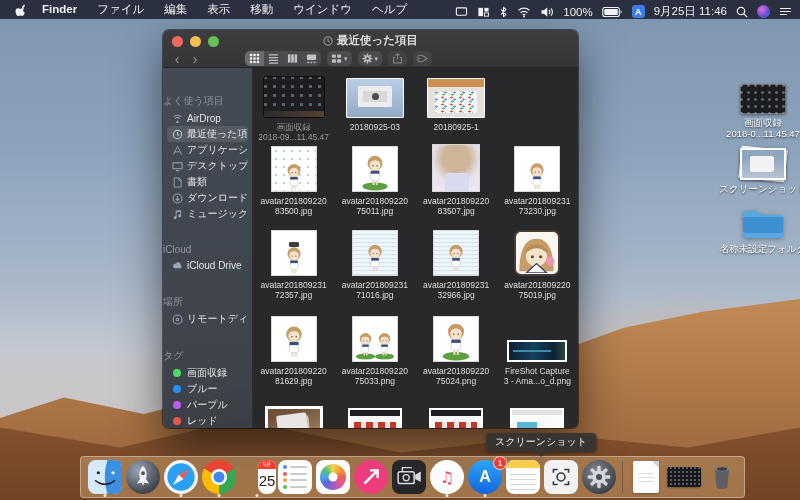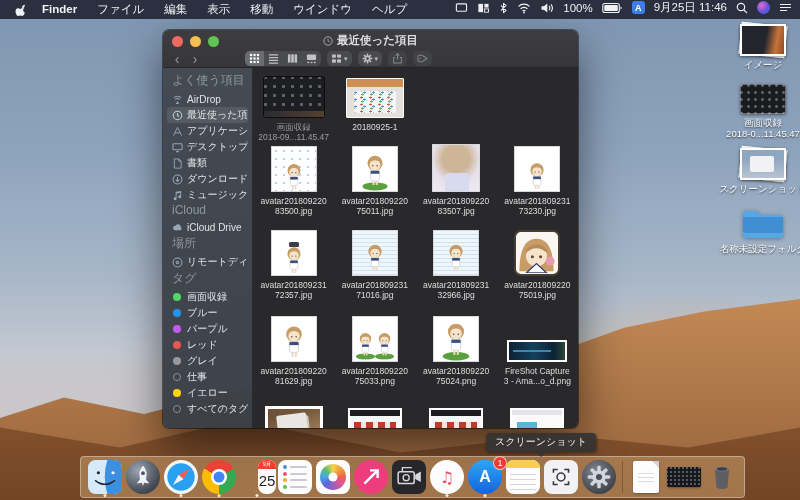--- a/index.html
+++ b/index.html
@@ -14,21 +14,21 @@
     background:linear-gradient(180deg,#c28a55,#95613a);
     clip-path:polygon(0 60%,8% 50%,18% 58%,30% 46%,42% 54%,55% 40%,68% 30%,78% 16%,88% 8%,100% 2%,100% 100%,0 100%); }
   .mt2 { position:absolute; left:0; right:0; top:375px; height:125px; opacity:.92;
     background:linear-gradient(180deg,#8a5630,#6f4223);
     clip-path:polygon(0 42%,15% 58%,30% 36%,50% 62%,70% 48%,86% 58%,100% 42%,100% 100%,0 100%); }
   .glow { position:absolute; right:-50px; top:290px; width:330px; height:210px;
     background:radial-gradient(closest-side,rgba(224,160,95,.55),rgba(224,160,95,0)); }
 
   
   .menubar { position:absolute; left:0; top:0; width:800px; height:19px;
-    background:rgba(38,44,58,.96); display:flex; align-items:flex-start; color:#f0f1f4;
+    background:rgba(38,44,58,.96); display:flex; align-items:flex-end; color:#f0f1f4;
     font-size:11.5px; z-index:50; }
   .mb-left { display:flex; align-items:center; gap:0; padding-left:10px; }
   .mb-apple { width:22px; display:flex; justify-content:center; }
   .mb-apple svg { width:12px; height:14px; fill:#f0f1f4; }
   .mb-item { padding:0 10px; line-height:19px; white-space:nowrap; }
   .mb-item.bold { font-weight:bold; }
   .mb-right { margin-left:auto; display:flex; align-items:center; gap:9px; padding-right:8px; }
   .st-ic { display:flex; align-items:center; }
   .st-ic svg { height:12px; }
   .inputA { width:13px; height:13px; background:#3e7de8; border-radius:3px; color:#fff;
@@ -84,21 +84,21 @@
     border:1px solid #555557; border-radius:4px; display:flex; align-items:center; padding:0 4px; gap:3px; }
   .searchbox svg { width:9px; height:9px; flex:none; }
   .searchbox input { background:transparent; border:none; outline:none; width:100%;
     font-size:10px; color:#ddd; font-family:inherit; }
   .searchbox input::placeholder { color:#969699; }
 
   
   .sidebar { position:absolute; left:0; top:38px; bottom:0; width:90px;
     background:linear-gradient(rgba(66,72,80,.97),rgba(57,62,70,.97));
     border-right:1px solid #2b2b2d; padding-top:4px; overflow:hidden; }
-  .sb-head { font-size:12px; color:#8f969e; padding-left:9px; margin:0 0 2px; }
+  .sb-head { font-size:10px; color:#8f969e; margin:22px 0 2px; }
   .sb-item { display:flex; align-items:center; height:16px; margin:0 4px; padding-left:4px;
     gap:4px; border-radius:4px; font-size:10px; color:#e2e4e6; white-space:nowrap; overflow:hidden; }
   .sb-item.sel { background:#545b63; }
   .sb-ic { width:12px; flex:none; display:flex; justify-content:center; }
   .sb-ic svg { width:11px; height:11px; }
   .tagdot { width:8px; height:8px; border-radius:50%; flex:none; margin:0 2px; }
   .tagdot.hollow { border:1px solid #8a8f96; background:transparent; }
 
   
   .content { position:absolute; left:90px; top:38px; right:0; bottom:0; background:#29292b; overflow:hidden; }
@@ -313,27 +313,20 @@
       </span>
       <span class="siri"></span>
       <span class="st-ic">
         <svg viewBox="0 0 13 12" stroke="#f0f1f4" stroke-width="1.2">
             <path d="M1 2.5 h11 M1 5.5 h11 M1 8.5 h7"></path>
           </svg>
       </span>
     </div>
   </div>
 
-  <div class="dskicon" style="left:728px; top:24px;">
-    <div class="photo-stack">
-      <div class="back"></div>
-        <div class="front img-train"></div>
-    </div>
-    <div class="dsk-lbl">イメージ</div>
-  </div>
   <div class="dskicon" style="left:728px; top:84px;">
     <div class="rec-thumb"></div>
     <div class="dsk-lbl">
       <span>画面収録</span><br>
       <span>2018-0...11.45.47</span>
     </div>
   </div>
   <div class="dskicon" style="left:728px; top:148px;">
     <div class="photo-stack">
       <div class="back"></div>
@@ -566,20 +559,29 @@
           <div class="thspace" style="height:46px;">
               <div class="th th-rec"></div>
             </div>
           <div class="lbl">
               <span>画面収録</span>
               <span>2018-09...11.45.47</span>
             </div>
         </div>
         <div class="cell">
           <div class="thspace" style="height:46px;">
+              <div class="th shot th-sa"></div>
+            </div>
+          <div class="lbl">
+              <span>20180925-03</span>
+              <span></span>
+            </div>
+        </div>
+        <div class="cell">
+          <div class="thspace" style="height:46px;">
               <div class="th shot th-sc"></div>
             </div>
           <div class="lbl">
               <span>20180925-1</span>
               <span></span>
             </div>
         </div>
       </div>
 
       <div class="frow" style="top:76px;">

